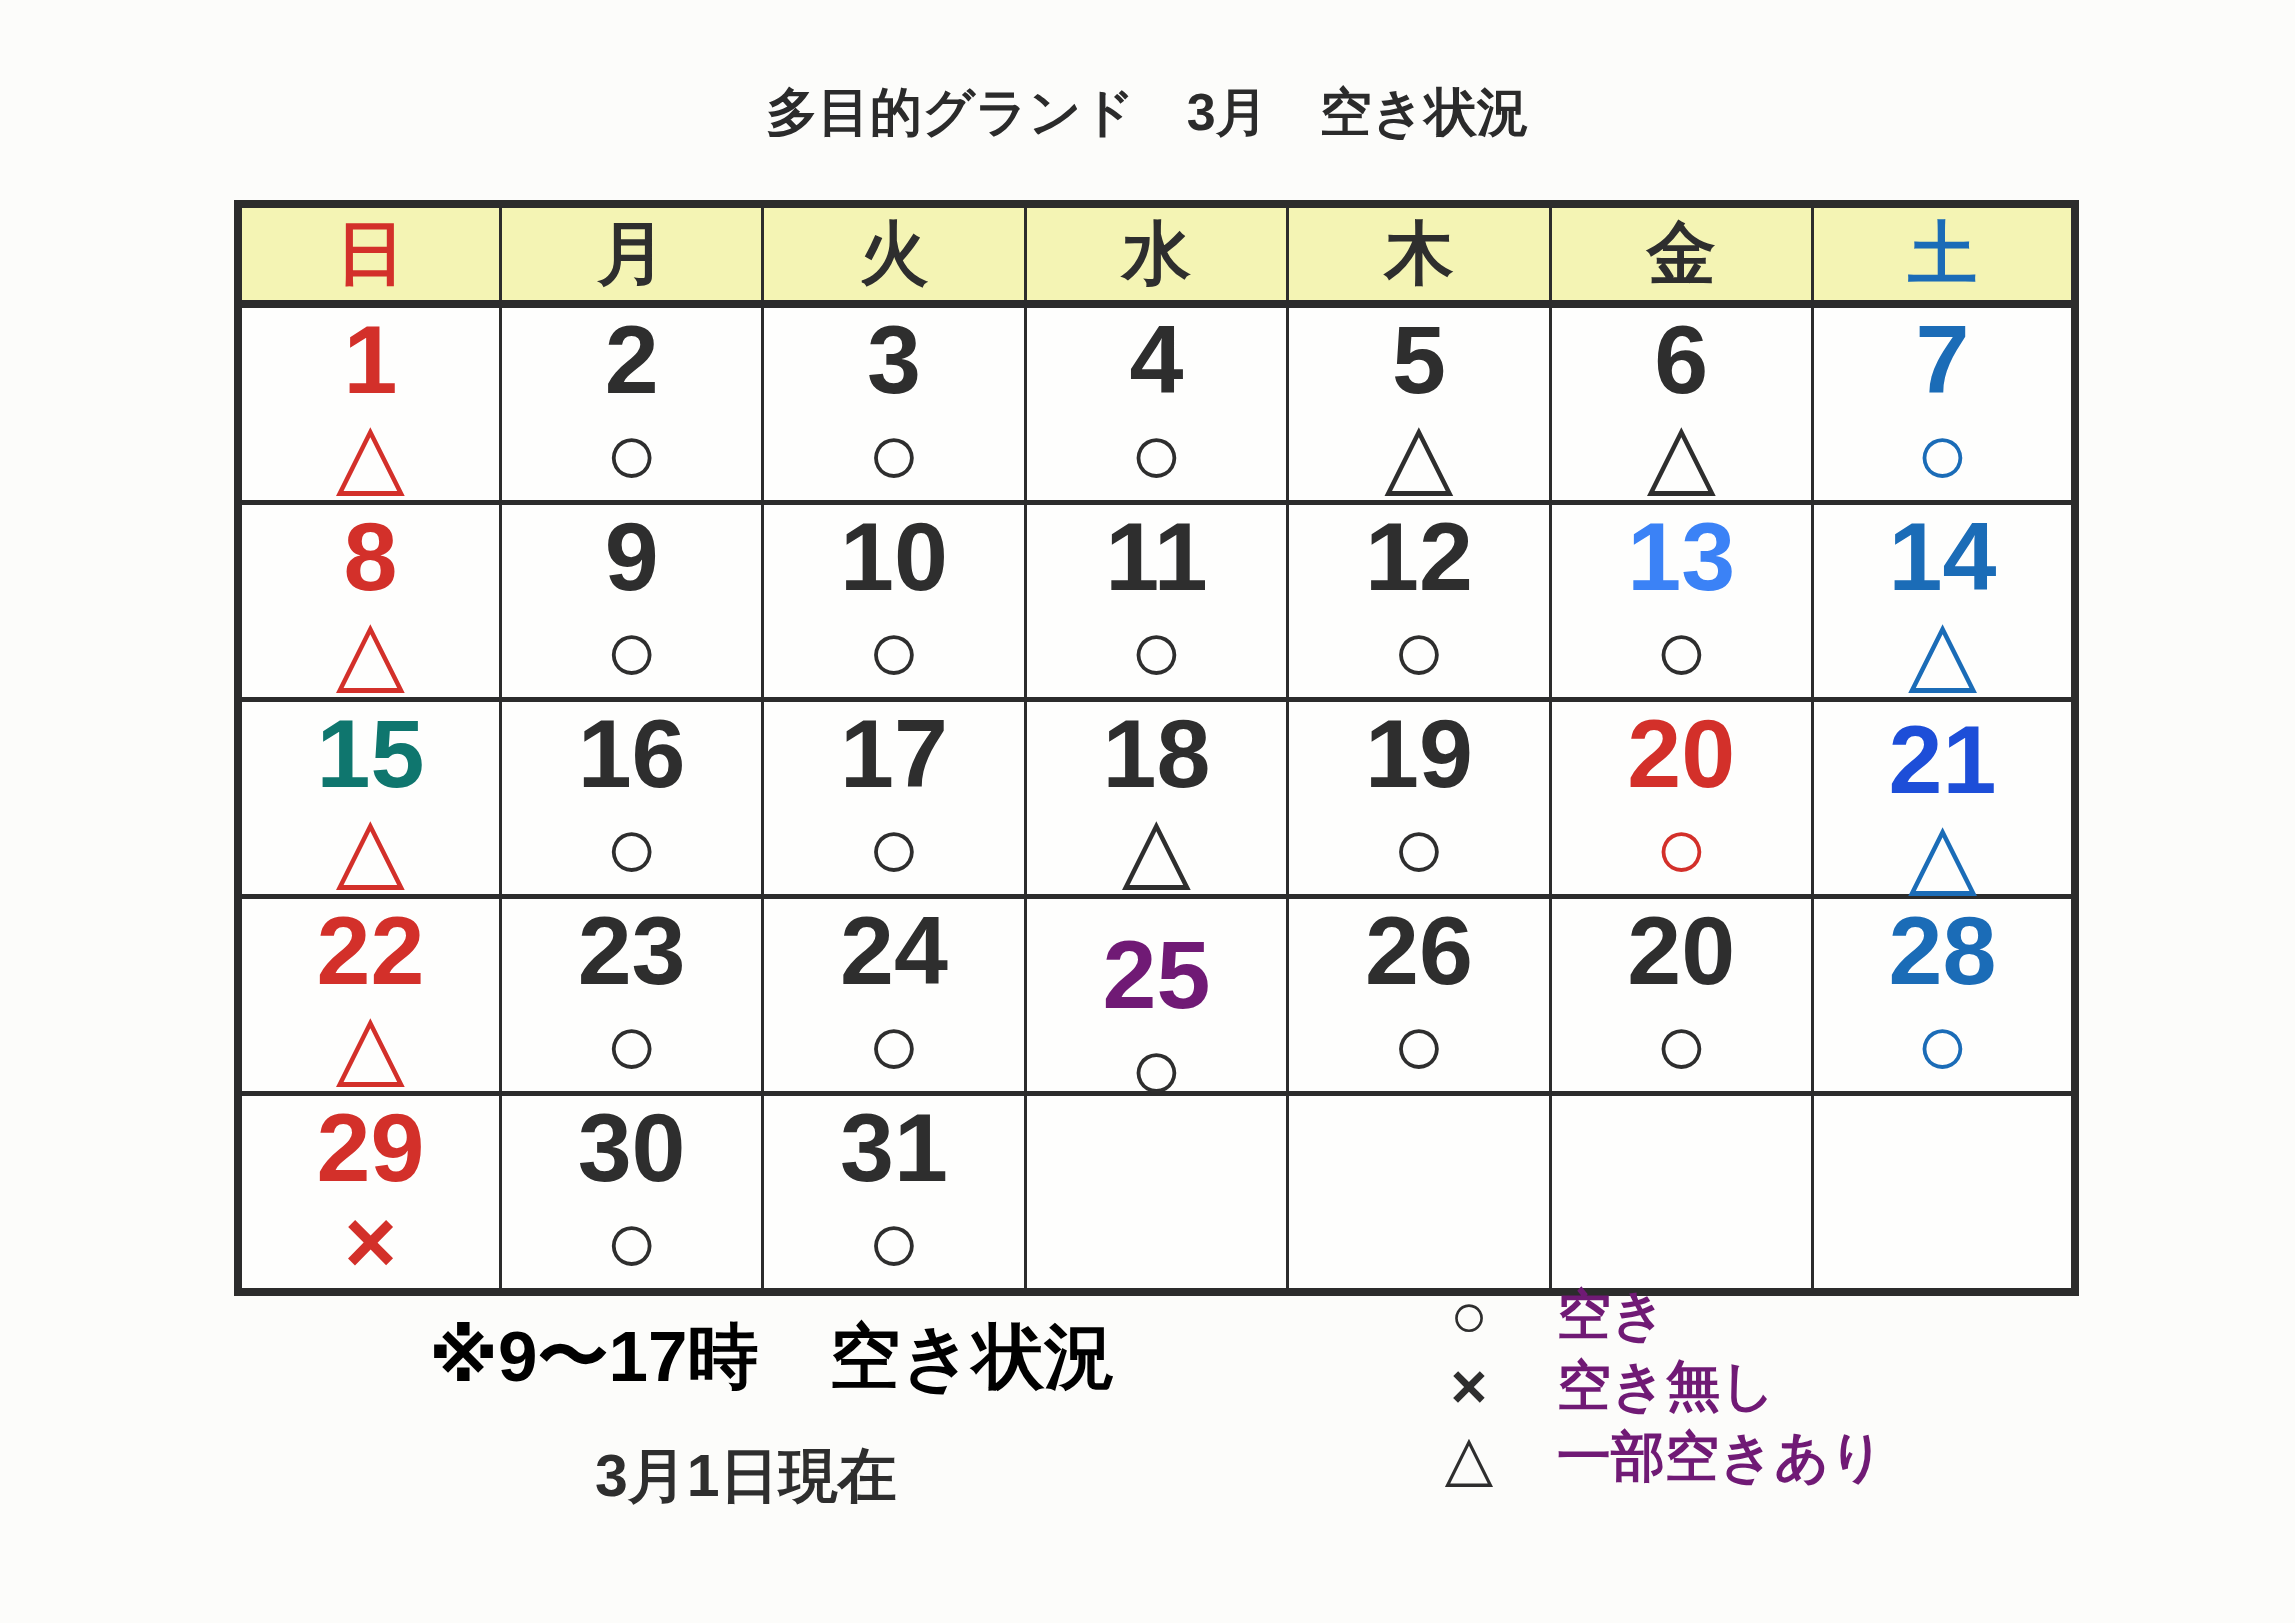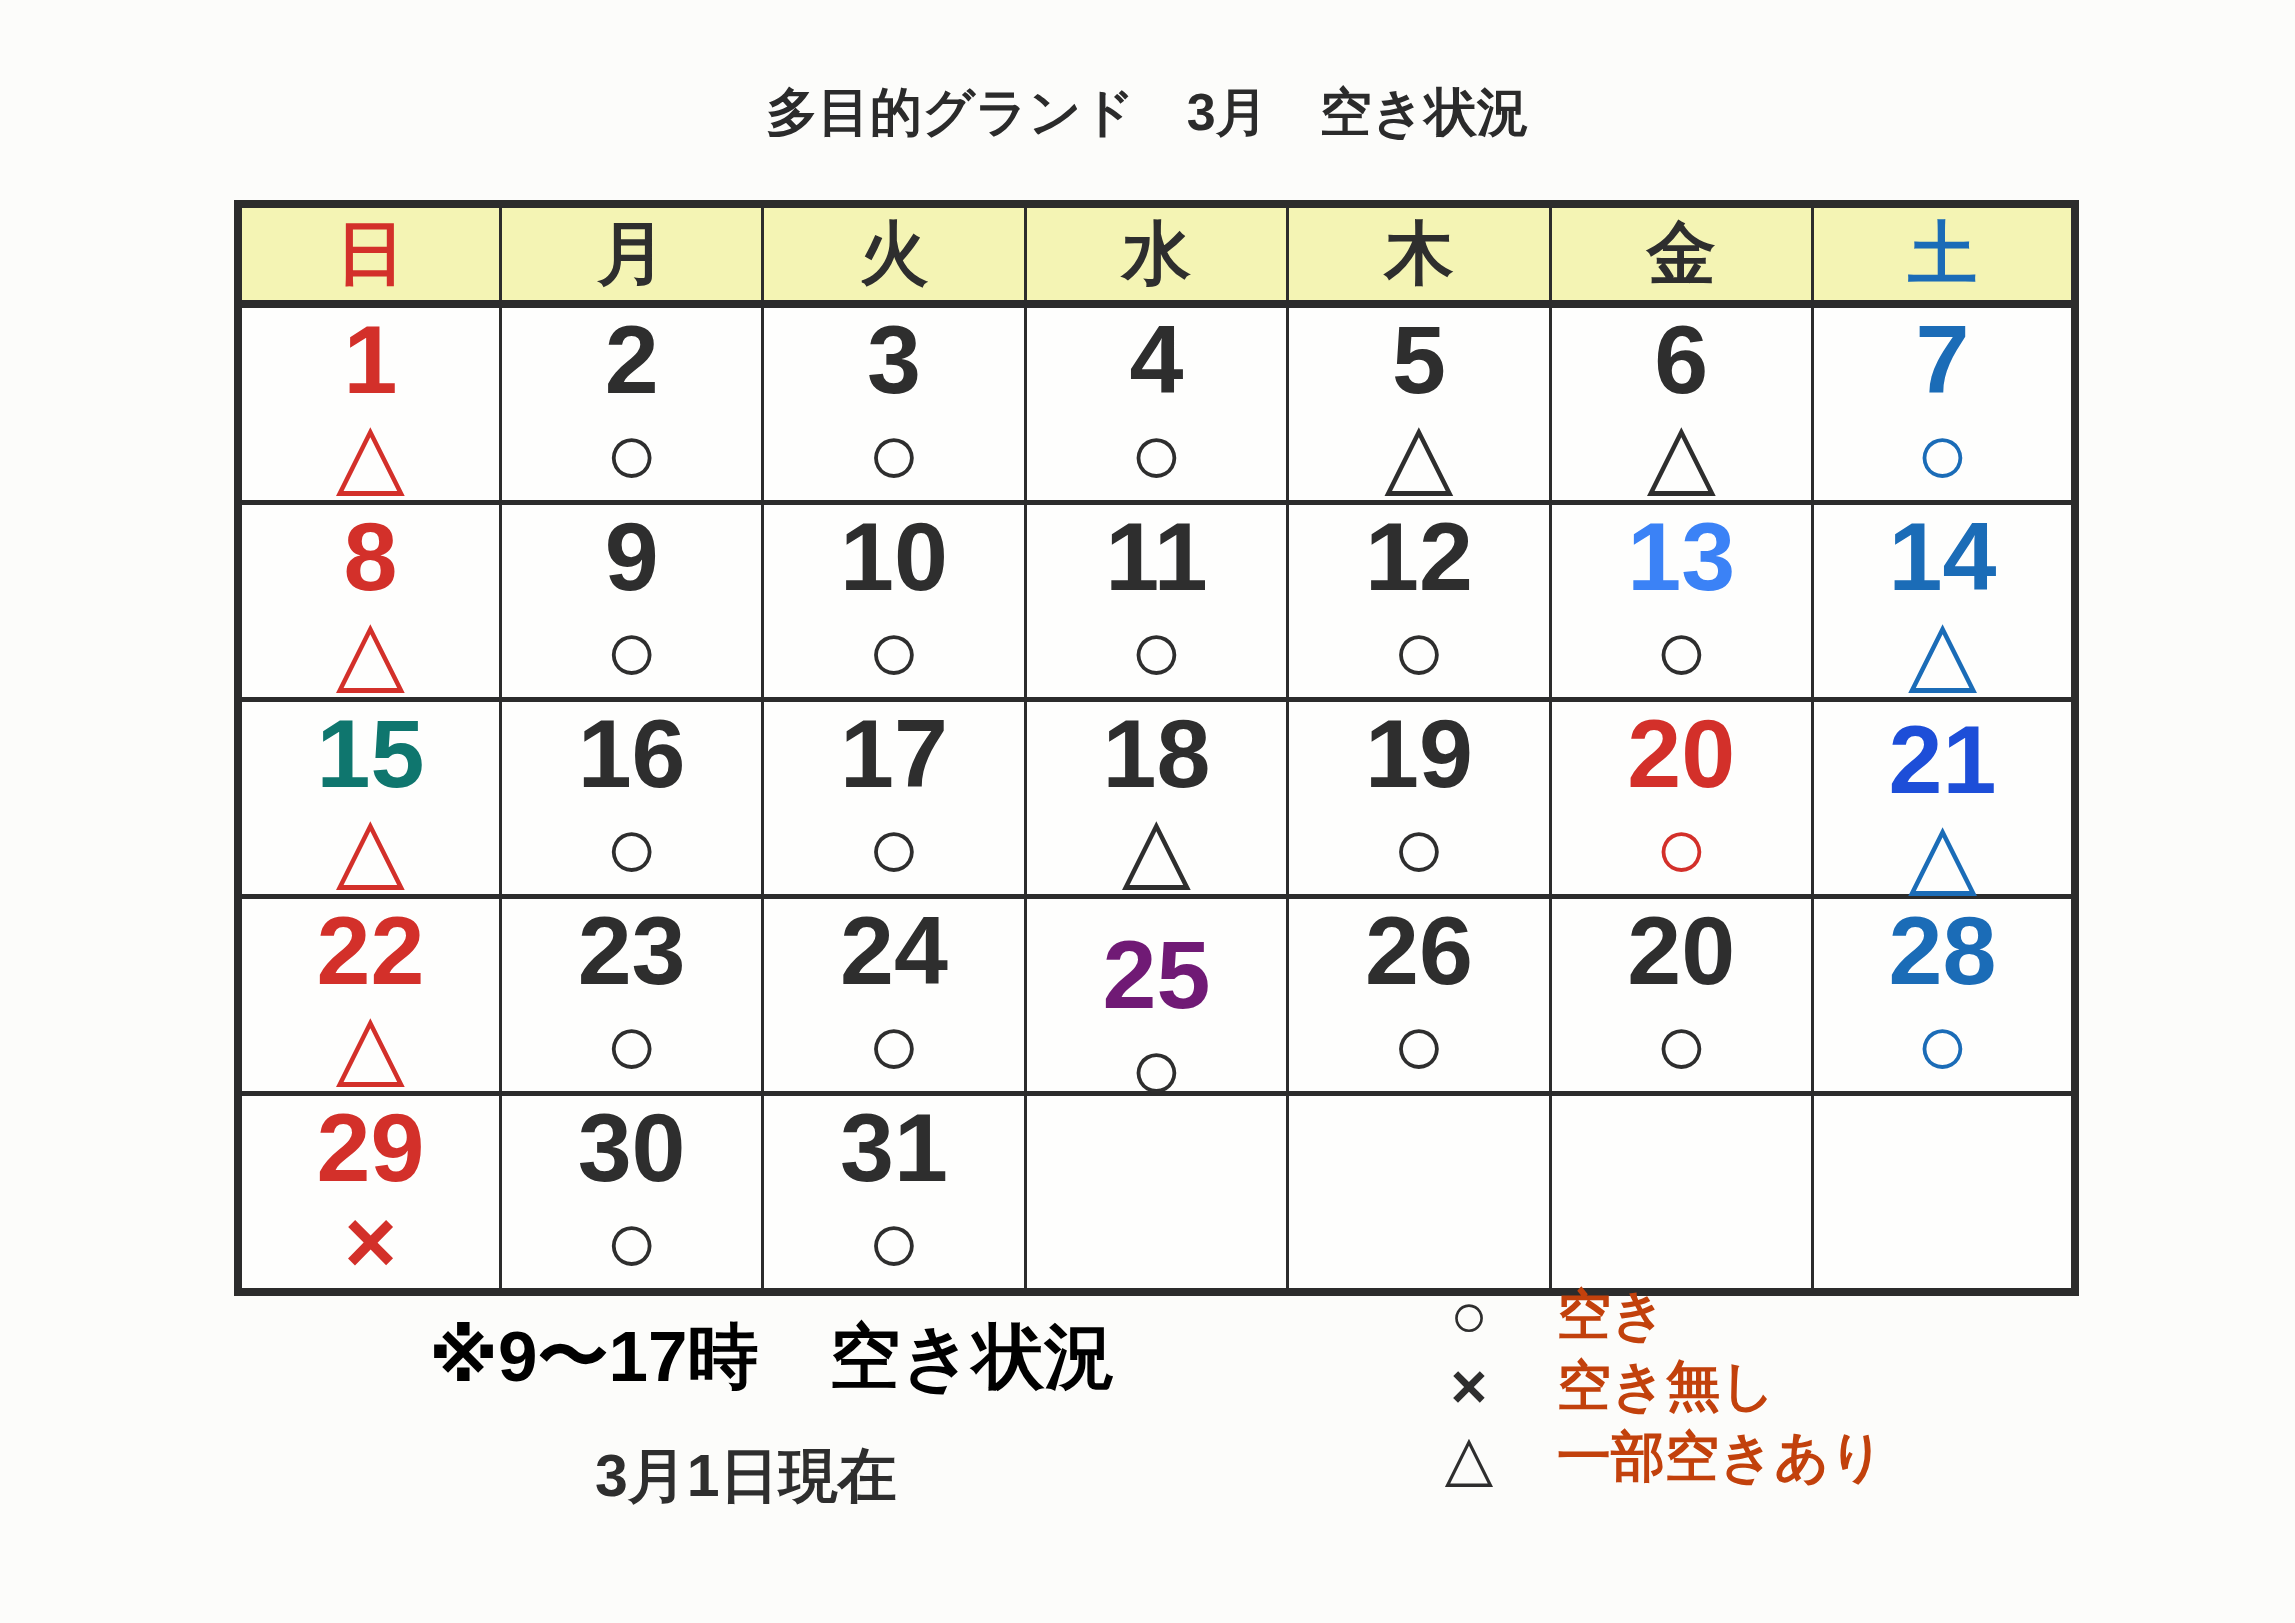--- a/index.html
+++ b/index.html
@@ -115,21 +115,21 @@
     text-align: center;
     font-size: 63px;
     font-weight: bold;
     color: #2e2e2e;
     line-height: 1;
   }
   .legend-label {
     margin-left: 39px;
     font-size: 54px;
     font-weight: bold;
-    color: #c2410c;
+    color: #701a75;
     white-space: pre;
   }
 </style>
 </head>
 <body>
 
 <div class="page">
 
   <div class="title">多目的グランド　3月　空き状況</div>
 

